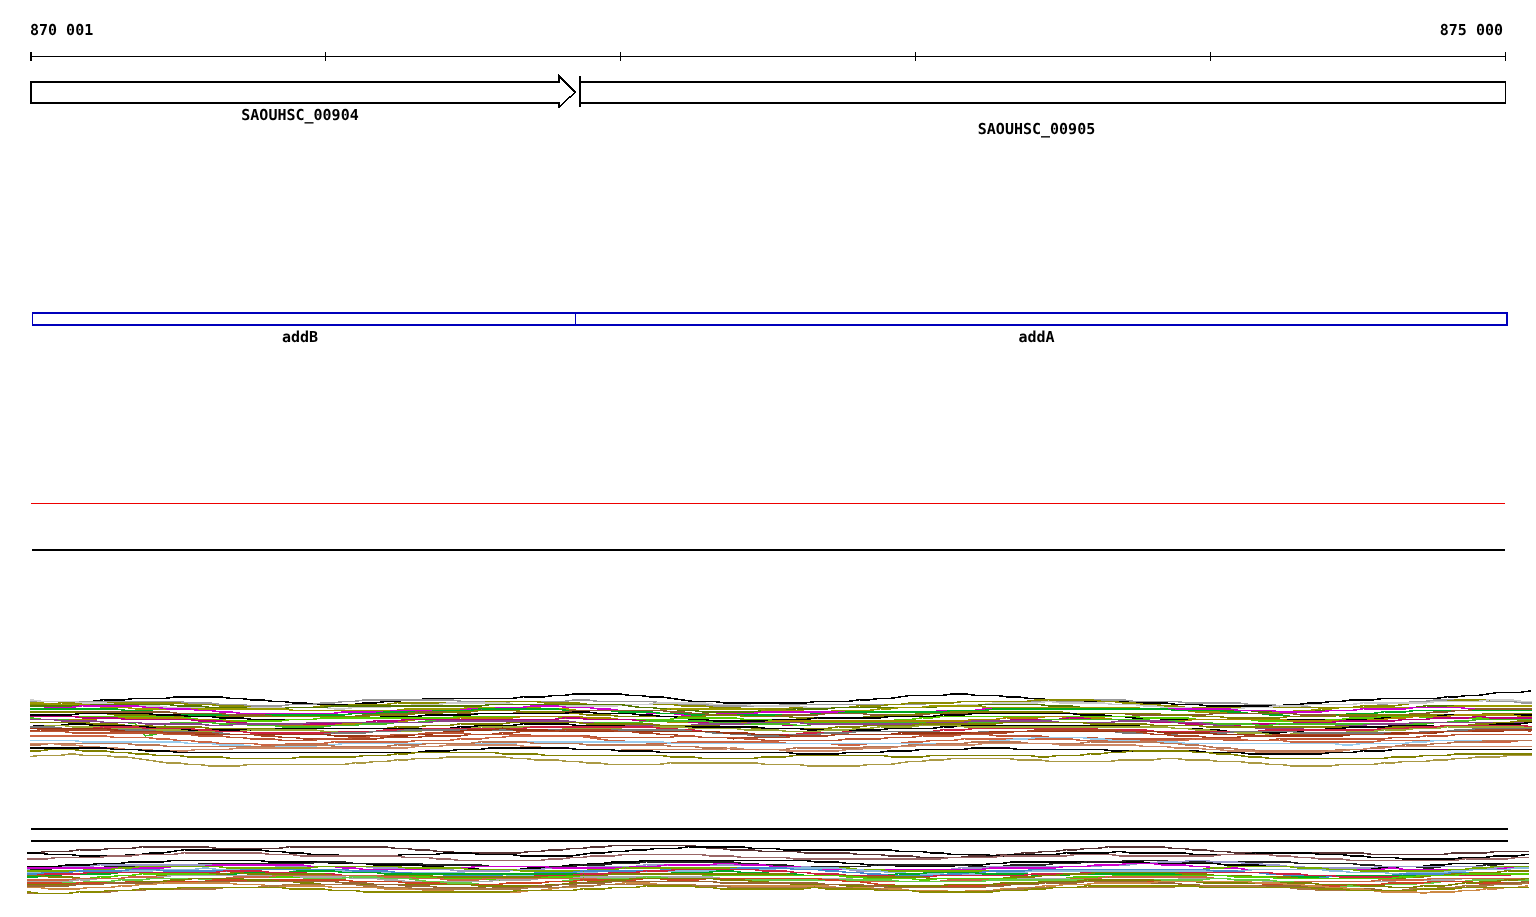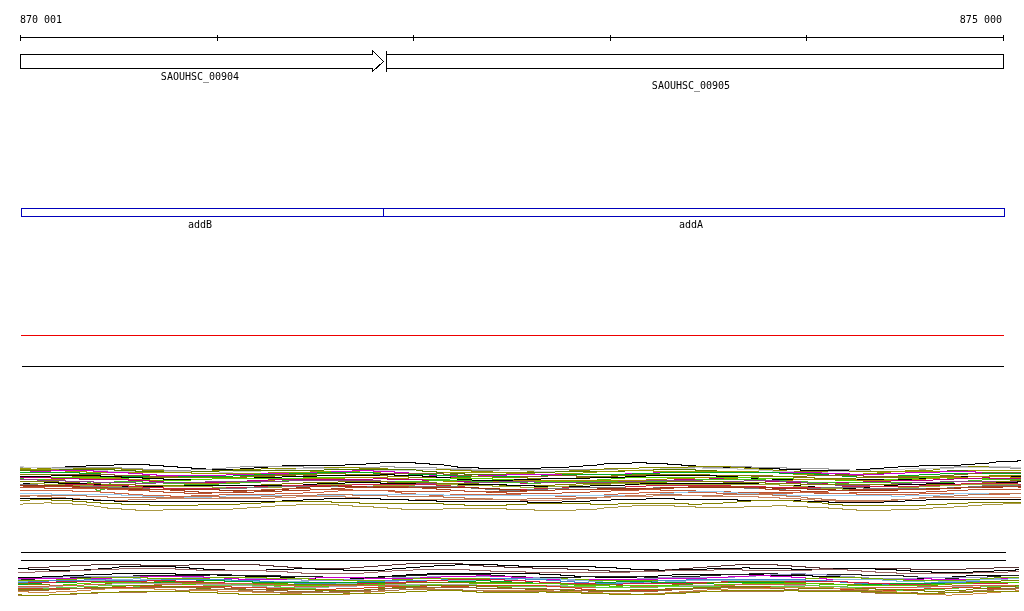--- a/index.html
+++ b/index.html
@@ -1,17 +1,17 @@
 <!DOCTYPE html>
 <html><head>
 <meta charset="utf-8">
 <style>
   html,body{margin:0;padding:0;background:#ffffff;}
   .stage{position:relative;width:1024px;height:611px;background:#ffffff;overflow:hidden;
-         font-family:"DejaVu Sans Mono","Liberation Mono",monospace;}
+         font-family:"DejaVu Sans Mono","Liberation Mono",monospace;font-weight:bold;}
   svg{display:block;}
   text.lbl{font-family:"DejaVu Sans Mono","Liberation Mono",monospace;font-size:10px;fill:#000000;}
   .pl{fill:none;stroke-width:1;shape-rendering:crispEdges;}
   .hl{stroke-width:1;shape-rendering:crispEdges;}
   .box{fill:#ffffff;stroke-width:1;shape-rendering:crispEdges;}
 </style>
 </head>
 <body>
 
 <div class="stage">

